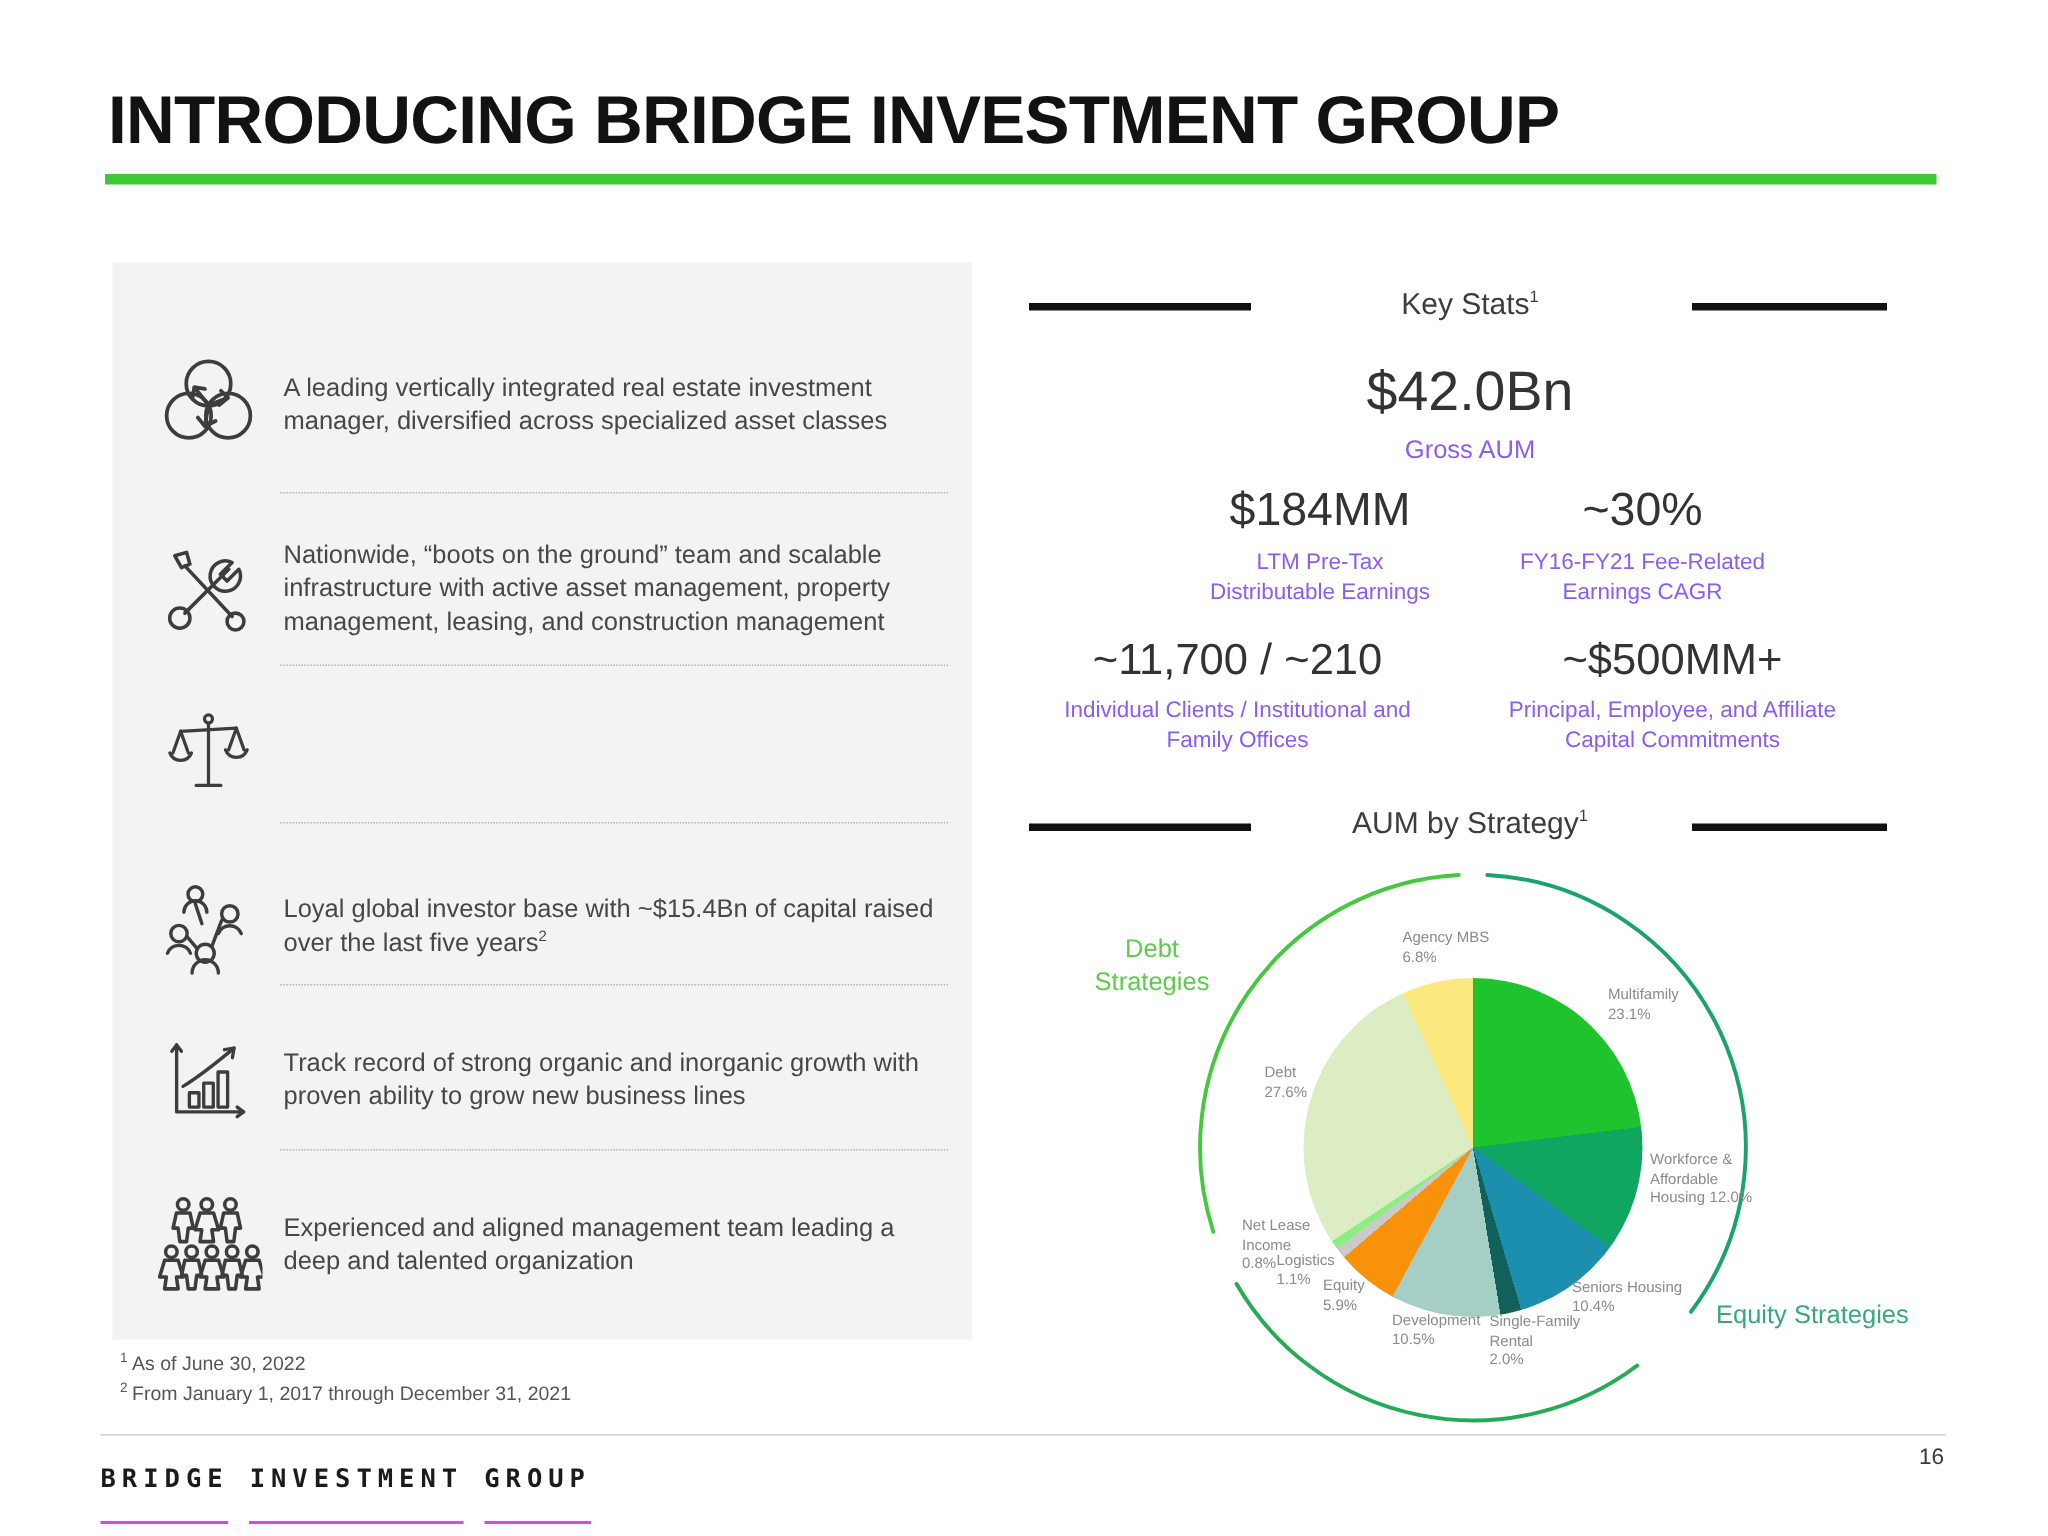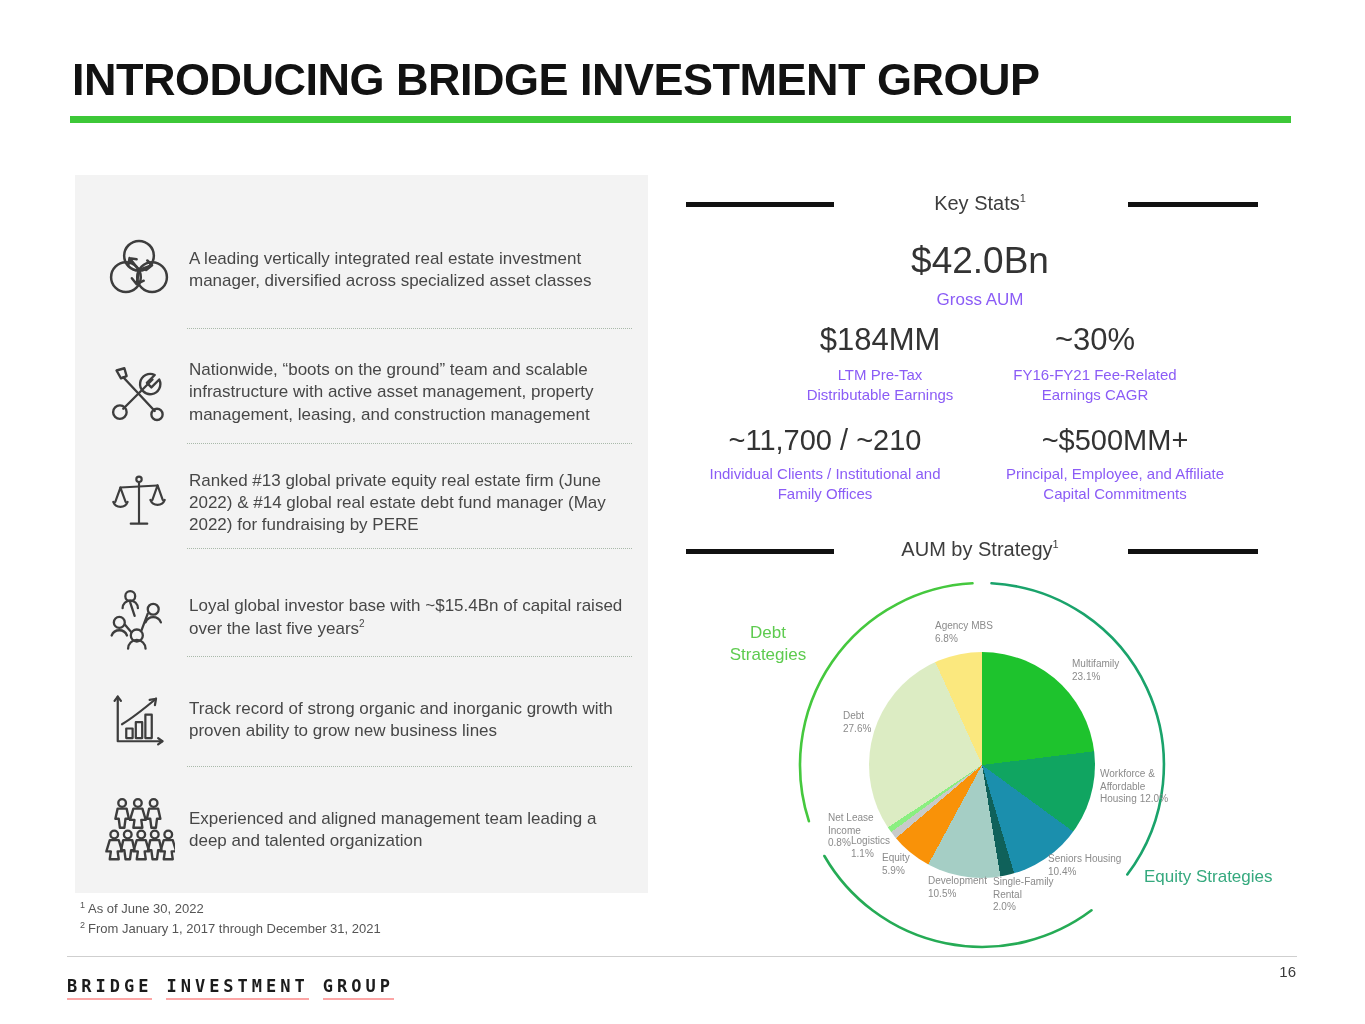--- a/index.html
+++ b/index.html
@@ -44,21 +44,21 @@
   .pie-label{position:absolute;font-size:10px;line-height:1.25;color:#8b8b8b;}
   .pie-label .pct{display:block;}
   .pie-label.pct-inline .pct{display:inline;margin-left:3px;}
   .strat-label{position:absolute;font-size:17px;line-height:1.3;}
   .strat-debt{left:718px;top:622px;width:100px;text-align:center;color:#5ecb4f;}
   .strat-equity{left:1144px;top:866px;color:#35a97e;white-space:nowrap;}
 
   
   .foot-rule{position:absolute;left:67px;top:956px;width:1230px;height:1px;background:#cfcfcf;}
   .logo{position:absolute;left:67px;top:976px;font-family:"DejaVu Sans Mono","Liberation Mono",monospace;font-weight:bold;font-size:17px;letter-spacing:4px;color:#1b1b1b;white-space:nowrap;}
-  .logo span{border-bottom:2px solid #fca5a5;padding-bottom:2px;margin-right:14px;}
+  .logo span{border-bottom:2px solid #d946ef;padding-bottom:18px;margin-right:14px;}
   .page-num{position:absolute;left:1240px;top:963px;width:56px;text-align:right;font-size:15px;color:#3a3a3a;}
 </style>
 </head>
 <body>
 
 <div id="slide">
 
   <div class="title">INTRODUCING BRIDGE INVESTMENT GROUP</div>
   <div class="title-rule" style="background: rgb(61, 200, 56);"></div>
 
@@ -97,21 +97,20 @@
     <div class="item" style="top:278px;height:100px;">
       <div class="ic">
         <svg width="66" height="70" viewBox="0 0 64 64">
           <circle cx="32" cy="9" r="2.6"></circle>
           <path d="M32 12 V51 M24 52 H40"></path>
           <path d="M14 17 L50 15"></path>
           <path d="M14 17 L9 31 M14 17 L19 31 M7 31 a7.5 7.5 0 0 0 14 0"></path>
           <path d="M50 15 L45 29 M50 15 L55 29 M43 29 a7.5 7.5 0 0 0 14 0"></path>
         </svg>
       </div>
-      <div class="tx"><span>Ranked #13 global private equity real estate firm (June 2022) &amp; #14 global real estate debt fund manager (May 2022) for fundraising by PERE</span></div>
     </div>
     <div class="sep" style="top:373px;"></div>
 
     <div class="item" style="top:385px;height:115px;">
       <div class="ic">
         <svg width="70" height="74" viewBox="0 0 64 64">
           <circle cx="24" cy="12" r="4.5"></circle>
             <path d="M17 23 a7 7 0 0 1 14 0"></path>
           <circle cx="45" cy="24" r="5"></circle>
             <path d="M38 36 a7.5 7.5 0 0 1 14 0"></path>

